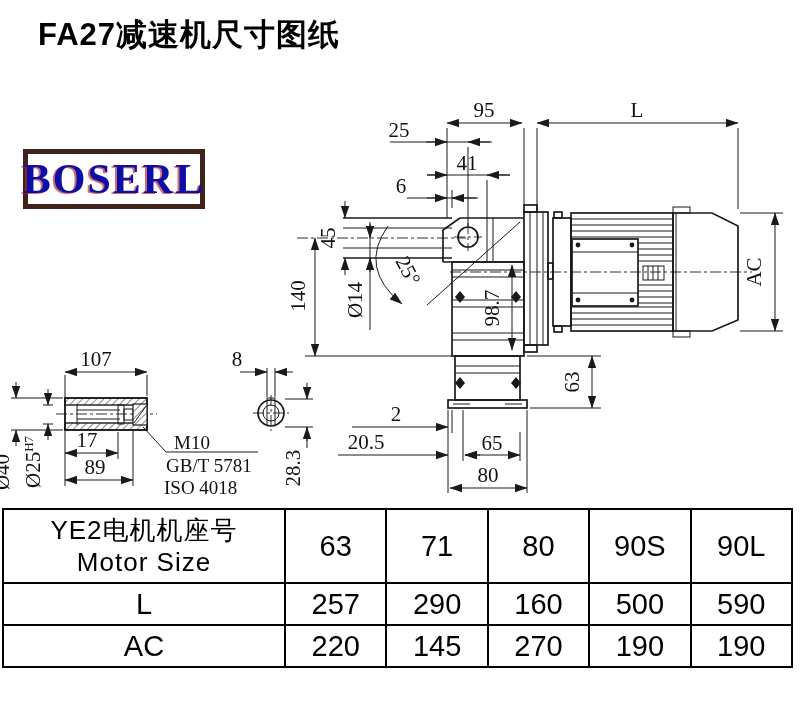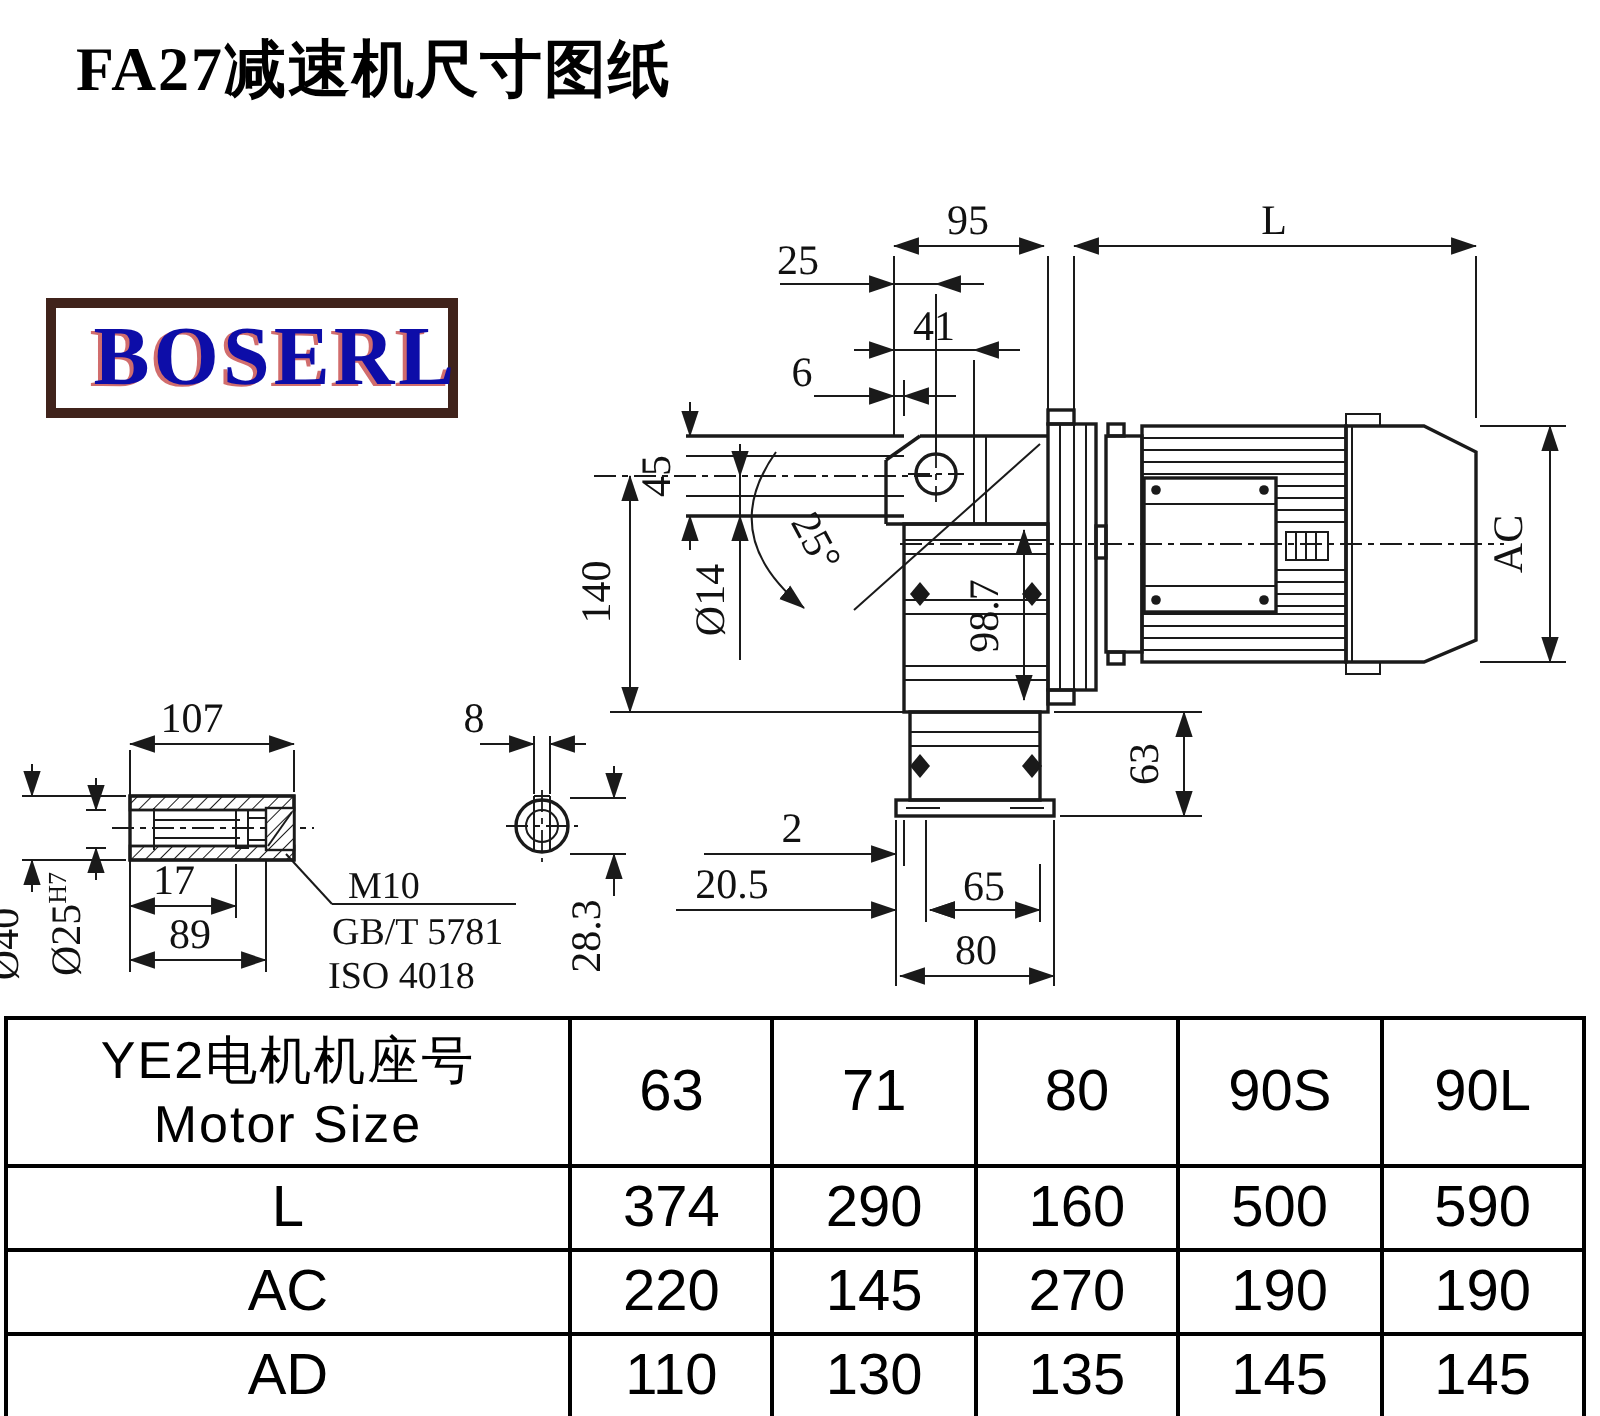--- a/index.html
+++ b/index.html
@@ -1,18 +1,18 @@
 <!DOCTYPE html>
 <html><head>
 <meta charset="utf-8">
 <style>
   html,body{margin:0;padding:0;background:#ffffff;}
   body{width:800px;height:708px;position:relative;font-family:"Liberation Sans",sans-serif;overflow:hidden;}
-  .title{position:absolute;left:38px;top:14px;font-size:31px;font-weight:bold;color:#000;letter-spacing:1px;white-space:nowrap;font-family:Liberation Serif, serif;}
-  .logo{position:absolute;left:23px;top:149px;width:172px;height:50px;border:5px solid #40231b;background:#fff;display:flex;align-items:center;justify-content:center;padding-left:24px;}
+  .title{position:absolute;left:38px;top:14px;font-size:31px;font-weight:bold;color:#000;letter-spacing:1px;white-space:nowrap;}
+  .logo{position:absolute;left:23px;top:149px;width:172px;height:50px;border:5px solid #40231b;background:#fff;display:flex;align-items:center;justify-content:center;}
   .logo span{font-family:"Liberation Serif",serif;font-weight:bold;font-size:42px;line-height:1;color:#0d0da8;letter-spacing:2px;text-shadow:-2px 1px 0 rgba(185,30,30,0.65);}
   svg.drw{position:absolute;left:0;top:88px;}
   svg .tn{stroke:#1a1a1a;stroke-width:1;fill:none;}
   svg .tk{stroke:#1a1a1a;stroke-width:1.7;fill:none;}
   svg .cl{stroke:#1a1a1a;stroke-width:0.9;fill:none;stroke-dasharray:11 3 3 3;}
   svg .fil{fill:#1a1a1a;stroke:none;}
   svg text{fill:#111;font-family:"Liberation Serif",serif;font-size:21px;}
   svg text.sm{font-size:19px;}
   table.dims{position:absolute;left:2px;top:508px;width:791px;border-collapse:collapse;table-layout:fixed;background:#fff;}
   table.dims td{border:2px solid #000;text-align:center;vertical-align:middle;font-size:29px;color:#000;padding:0;}
@@ -279,36 +279,28 @@
         <div>Motor Size</div>
       </td>
       <td>63</td>
       <td>71</td>
       <td>80</td>
       <td>90S</td>
       <td>90L</td>
     </tr>
     <tr class="row">
       <td class="c0">L</td>
-      <td>374</td>
+      <td>257</td>
       <td>290</td>
       <td>160</td>
       <td>500</td>
       <td>590</td>
     </tr>
     <tr class="row">
       <td class="c0">AC</td>
       <td>220</td>
       <td>145</td>
       <td>270</td>
       <td>190</td>
       <td>190</td>
     </tr>
-    <tr class="row">
-      <td class="c0">AD</td>
-      <td>110</td>
-      <td>130</td>
-      <td>135</td>
-      <td>145</td>
-      <td>145</td>
-    </tr>
   </tbody>
 </table>
 
 </body></html>

